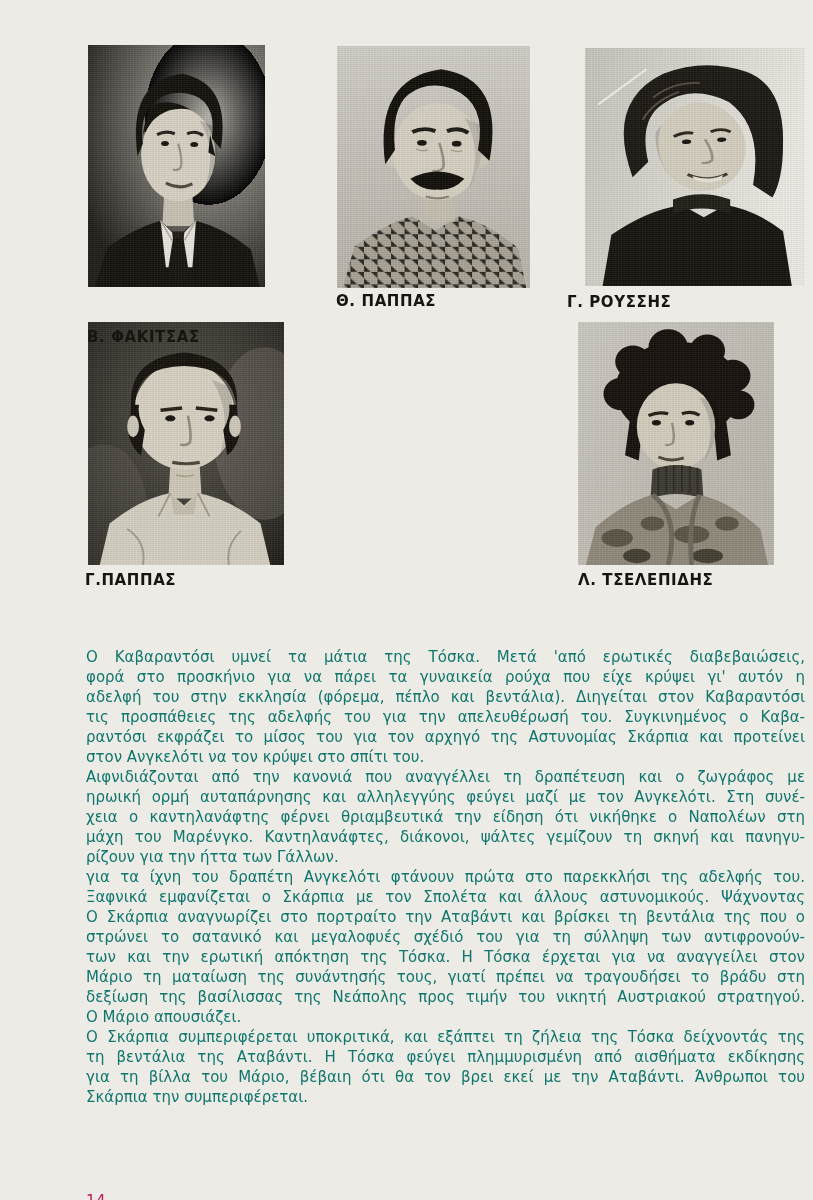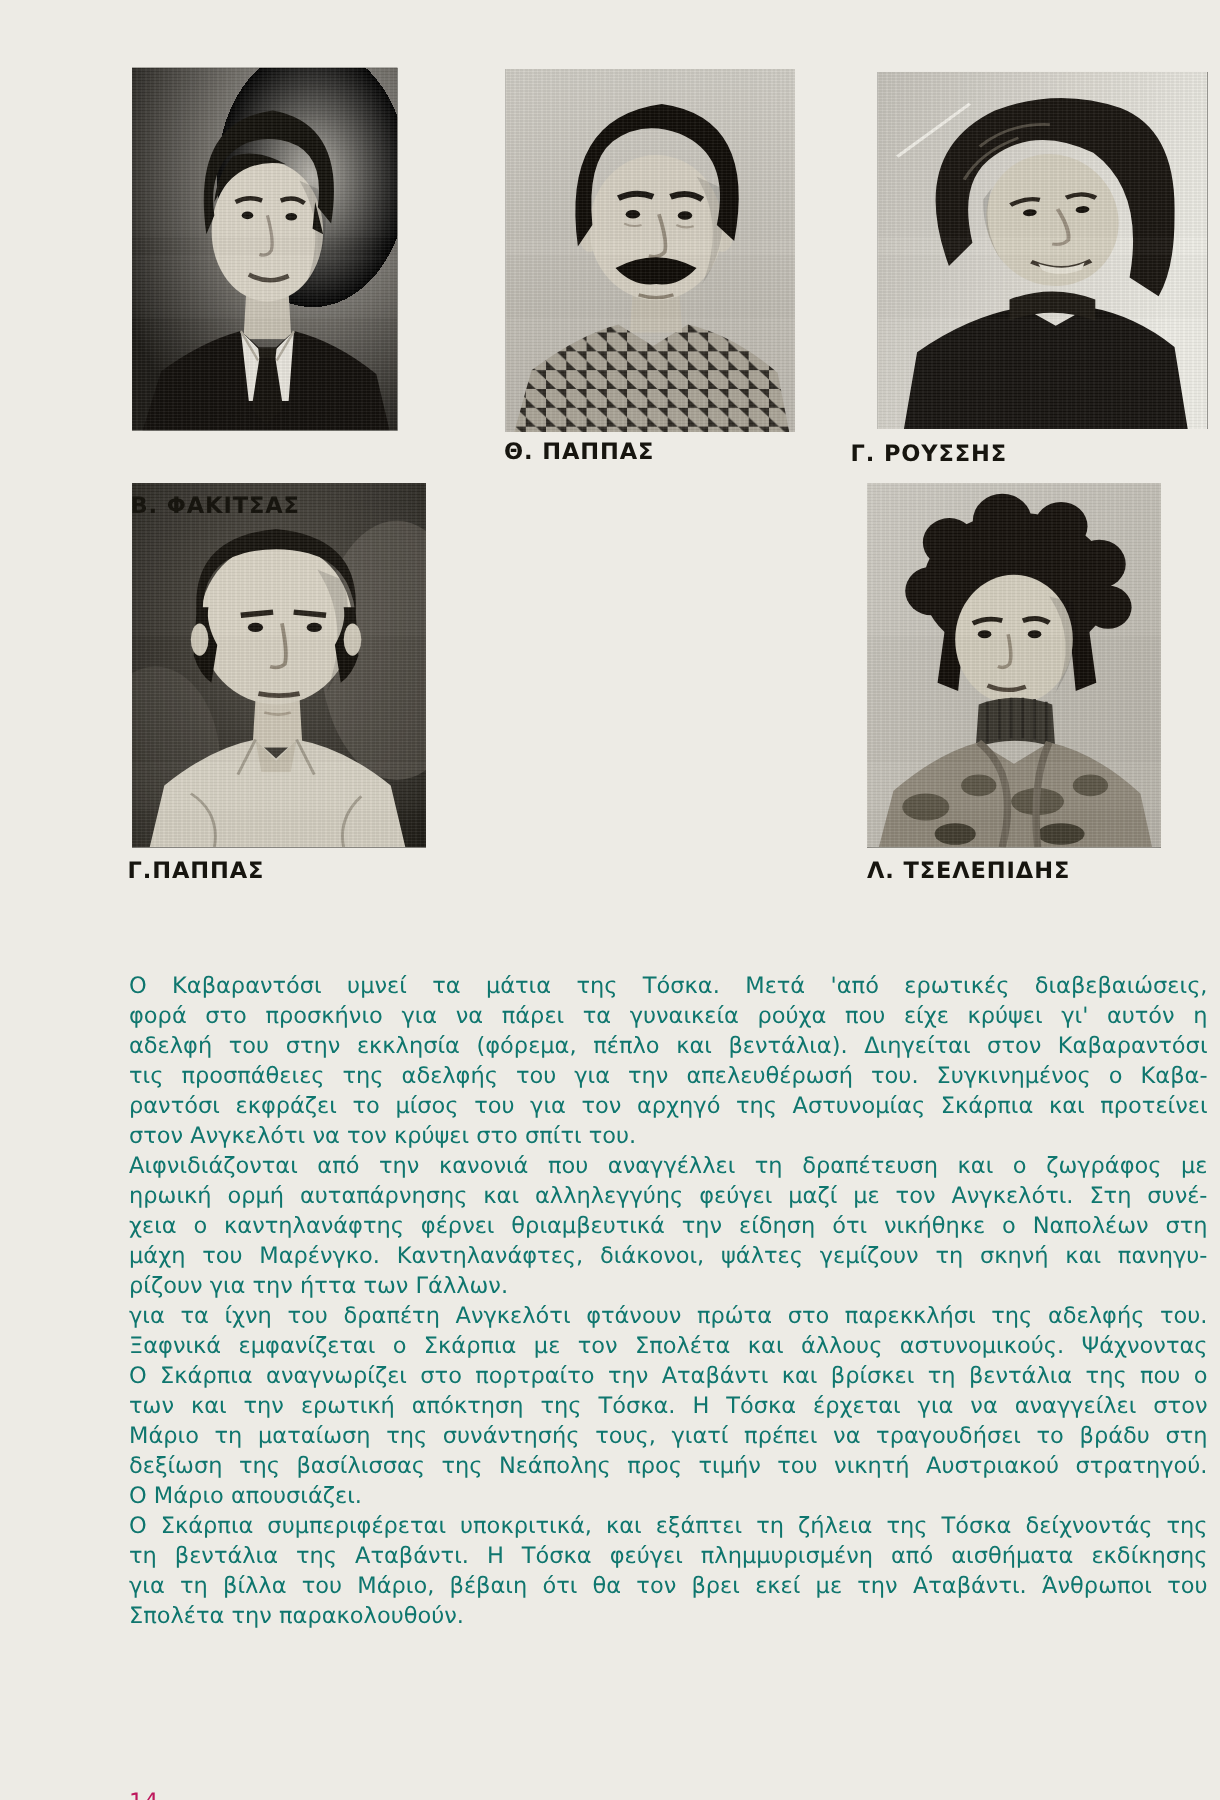--- a/index.html
+++ b/index.html
@@ -232,24 +232,25 @@
       <div class="bodyline">ραντόσι εκφράζει το μίσος του για τον αρχηγό της Αστυνομίας Σκάρπια και προτείνει</div>
       <div class="bodyline para-end">στον Ανγκελότι να τον κρύψει στο σπίτι του.</div>
       <div class="bodyline">Αιφνιδιάζονται από την κανονιά που αναγγέλλει τη δραπέτευση και ο ζωγράφος με</div>
       <div class="bodyline">ηρωική ορμή αυταπάρνησης και αλληλεγγύης φεύγει μαζί με τον Ανγκελότι. Στη συνέ-</div>
       <div class="bodyline">χεια ο καντηλανάφτης φέρνει θριαμβευτικά την είδηση ότι νικήθηκε ο Ναπολέων στη</div>
       <div class="bodyline">μάχη του Μαρένγκο. Καντηλανάφτες, διάκονοι, ψάλτες γεμίζουν τη σκηνή και πανηγυ-</div>
       <div class="bodyline para-end">ρίζουν για την ήττα των Γάλλων.</div>
       <div class="bodyline">για τα ίχνη του δραπέτη Ανγκελότι φτάνουν πρώτα στο παρεκκλήσι της αδελφής του.</div>
       <div class="bodyline">Ξαφνικά εμφανίζεται ο Σκάρπια με τον Σπολέτα και άλλους αστυνομικούς. Ψάχνοντας</div>
       <div class="bodyline">Ο Σκάρπια αναγνωρίζει στο πορτραίτο την Αταβάντι και βρίσκει τη βεντάλια της που ο</div>
+      <div class="bodyline">στρώνει το σατανικό και μεγαλοφυές σχέδιό του για τη σύλληψη των αντιφρονούν-</div>
       <div class="bodyline">των και την ερωτική απόκτηση της Τόσκα. Η Τόσκα έρχεται για να αναγγείλει στον</div>
       <div class="bodyline">Μάριο τη ματαίωση της συνάντησής τους, γιατί πρέπει να τραγουδήσει το βράδυ στη</div>
       <div class="bodyline">δεξίωση της βασίλισσας της Νεάπολης προς τιμήν του νικητή Αυστριακού στρατηγού.</div>
       <div class="bodyline para-end">Ο Μάριο απουσιάζει.</div>
       <div class="bodyline">Ο Σκάρπια συμπεριφέρεται υποκριτικά, και εξάπτει τη ζήλεια της Τόσκα δείχνοντάς της</div>
       <div class="bodyline">τη βεντάλια της Αταβάντι. Η Τόσκα φεύγει πλημμυρισμένη από αισθήματα εκδίκησης</div>
       <div class="bodyline">για τη βίλλα του Μάριο, βέβαιη ότι θα τον βρει εκεί με την Αταβάντι. Άνθρωποι του</div>
-      <div class="bodyline para-end">Σπολέτα την παρακολουθούν.</div>
+      <div class="bodyline para-end">Σκάρπια την συμπεριφέρεται.</div>
     </div>
 
   <div class="page-number">14</div>
 </div>
 
 </body></html>

